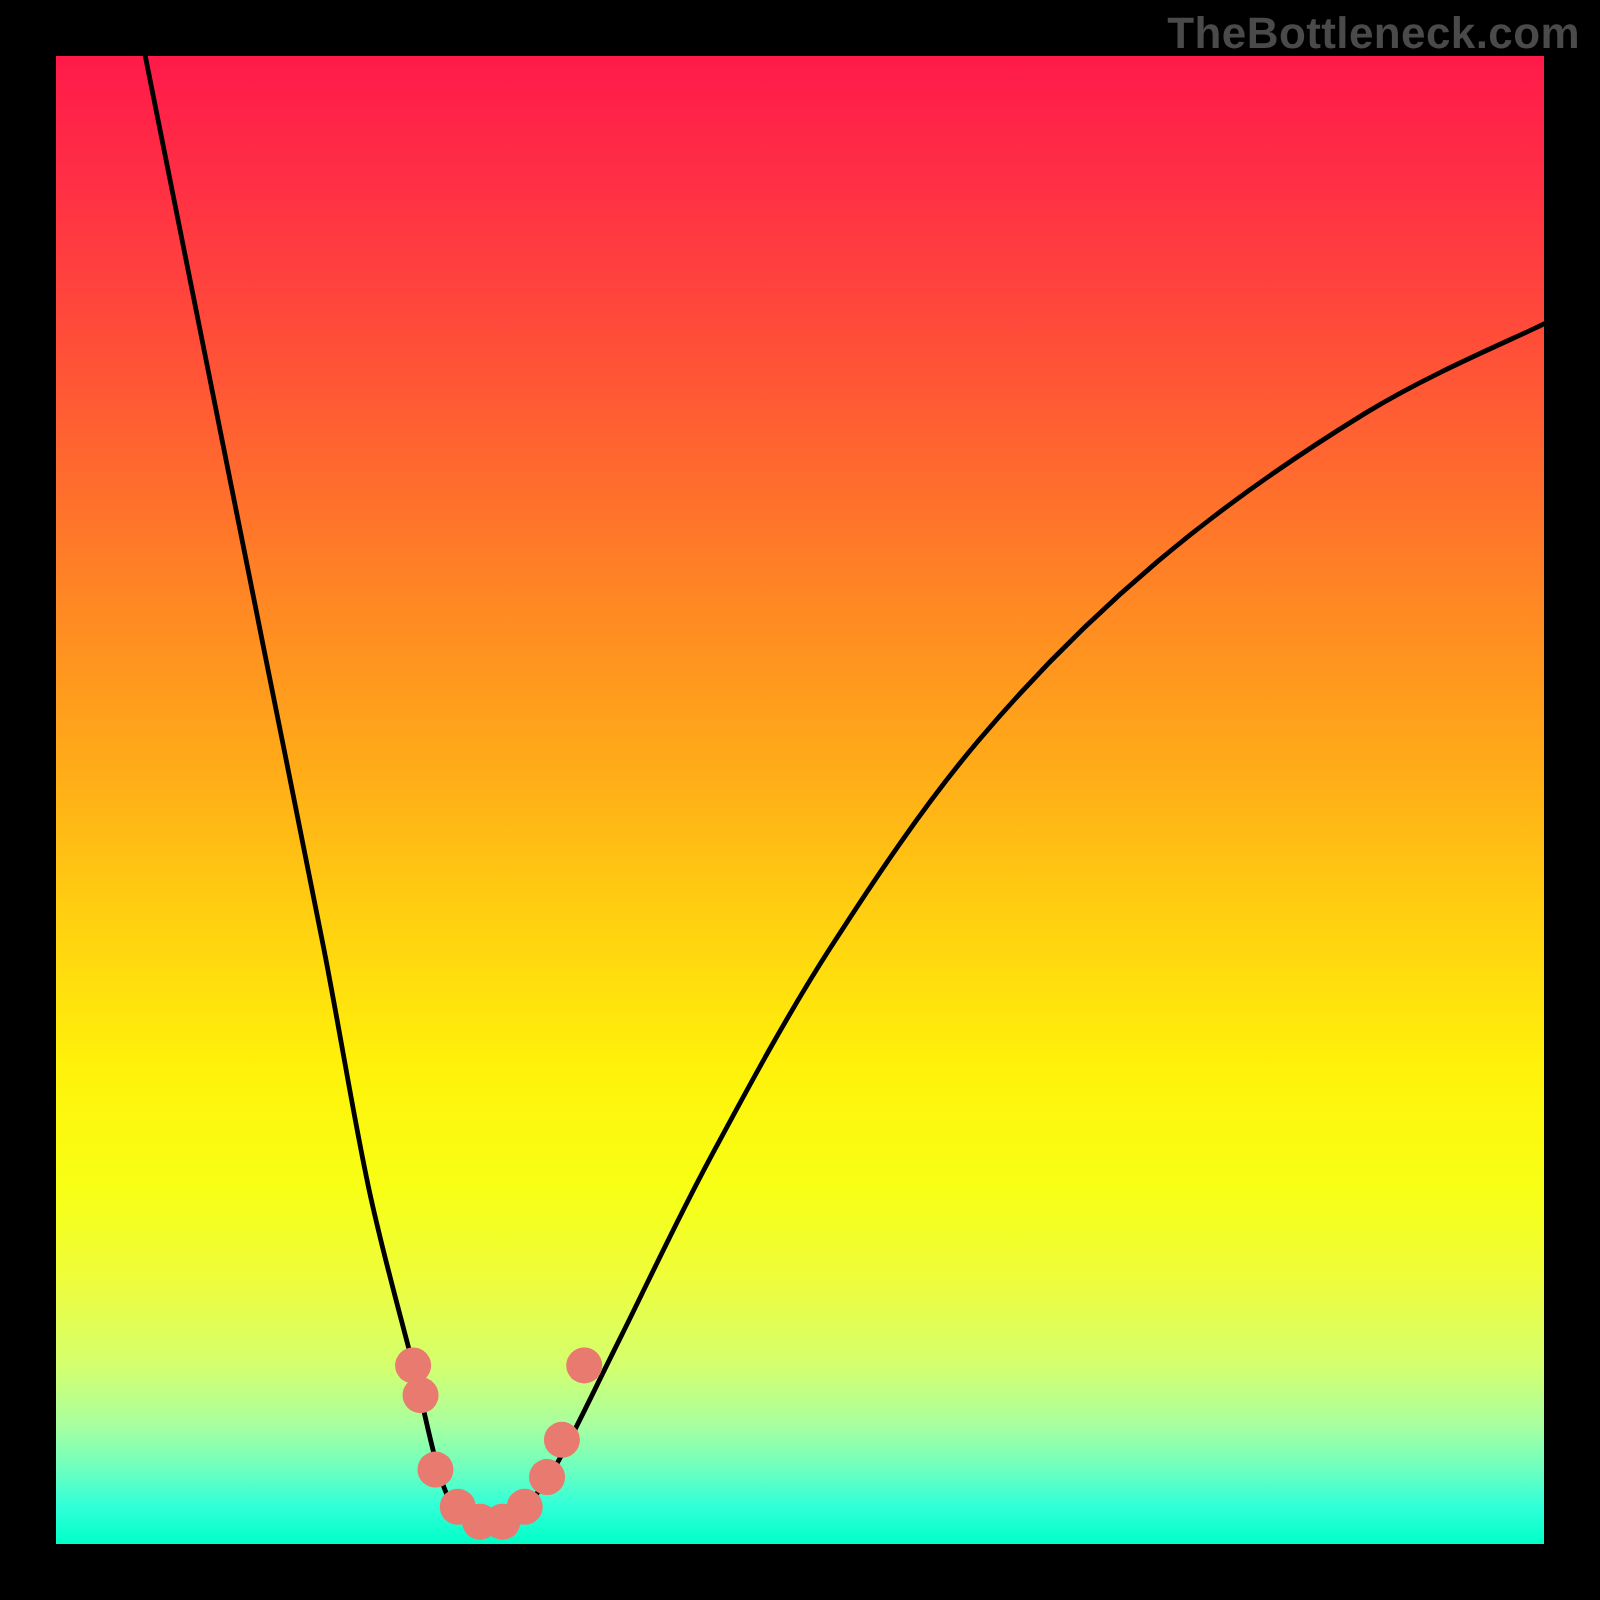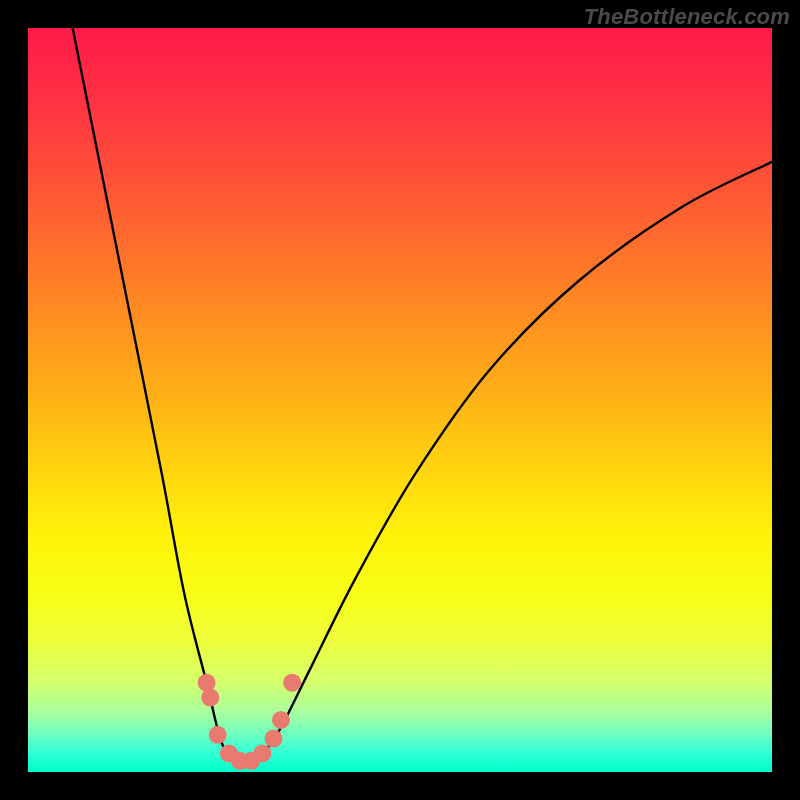--- a/index.html
+++ b/index.html
@@ -51,21 +51,20 @@
   }
   .watermark {
     position: absolute;
     top: 4px;
     right: 10px;
     color: #4a4a4a;
     font-size: 22px;
     font-weight: 600;
     letter-spacing: 0.2px;
     user-select: none;
-    font-style: italic;
   }
 </style>
 </head>
 <body>
 
 <div class="frame">
   <div class="plot-area">
     <div class="gradient-bg"></div>
 
     <svg class="curve-layer" viewBox="0 0 744 744" preserveAspectRatio="none">

